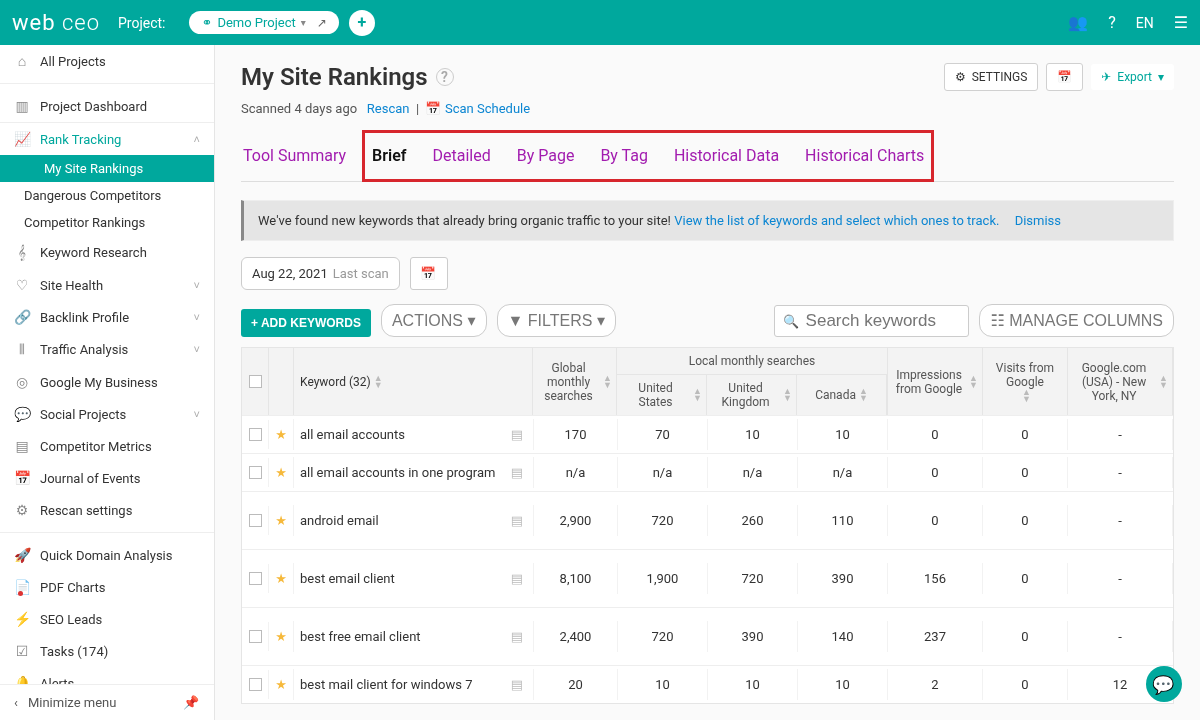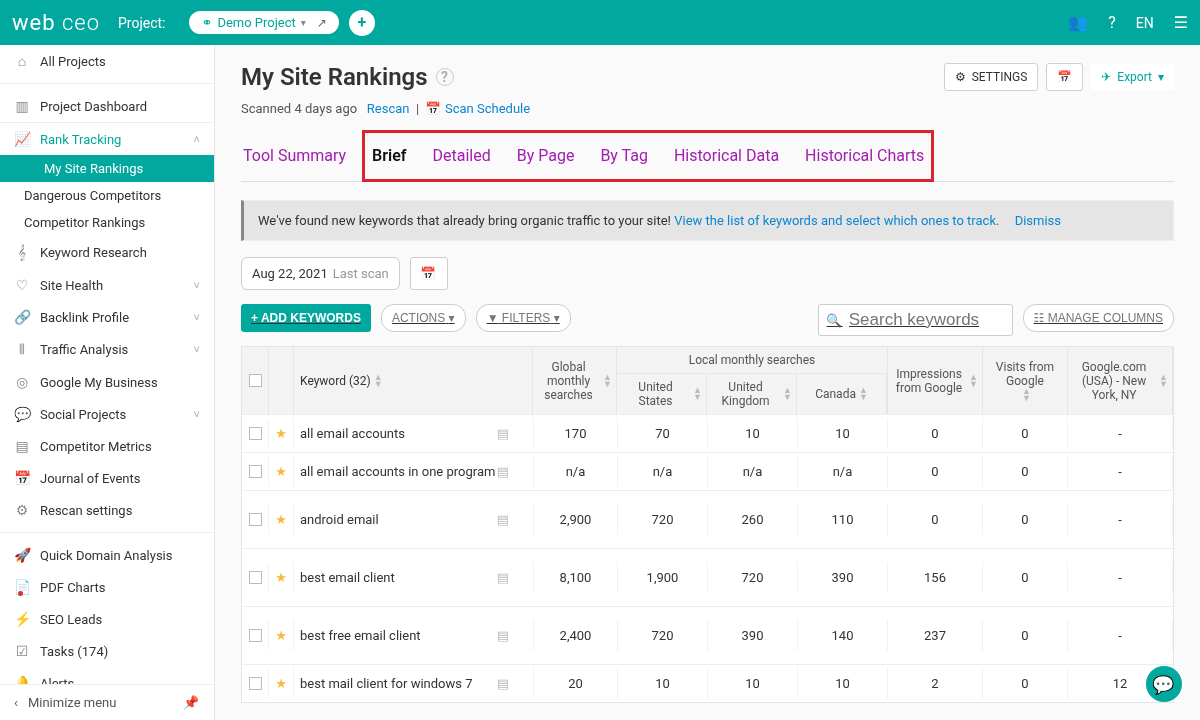--- a/index.html
+++ b/index.html
@@ -39,40 +39,40 @@
 .tab { padding:10px 2px 14px; font-size:16px; color:#a21caf; cursor:pointer; }
 .tab.active { color:#111; font-weight:600; border-bottom:3px solid #00a89d; margin-bottom:-1px;text-align:center; }
 .tab-highlight { position:absolute; border:3px solid #d7262d; pointer-events:none; }
 .notice { margin-top:18px; background:#e5e5e5; border:1px solid #eee; border-left:3px solid #888; padding:12px 14px; font-size:13px; color:#333; }
 .notice a { color:#0c86d2; text-decoration:none; }
 .notice .dismiss { margin-left:12px; }
 .controls-row { margin-top:16px; display:flex; align-items:center; gap:10px; }
 .date-box { border:1px solid #ccc; background:#fff; border-radius:6px; display:flex; align-items:center; padding:8px 10px; font-size:13px; }
 .date-box .muted { color:#999; margin-left:5px; }
 .cal-btn { border:1px solid #ccc; background:#fff; padding:8px 10px; border-radius:3px; }
-.toolbar { margin-top:14px; display:flex; align-items:flex-start; gap:10px;text-decoration:underline; }
+.toolbar { margin-top:14px; display:flex; align-items:flex-end; gap:10px; }
 .btn-primary { background:#00a89d; color:#fff; border:none; padding:7px 10px; border-radius:3px; font-size:12px; font-weight:600; }
-.btn-plain { border:1px solid #ccc; background:#fff; padding:6px 10px; border-radius:13px; font-size:12px; color:#777; }
+.btn-plain { border:1px solid #ccc; background:#fff; padding:6px 10px; border-radius:13px; font-size:16px; color:#777; }
 .toolbar .spacer { flex:1; }
 .search-box { border:1px solid #ccc; background:#fff; border-radius:3px; display:flex; align-items:center; padding:5px 8px; width:195px; }
 .search-box input { border:none; outline:none; font-size:17px; width:100%; }
 .search-box .sico { color:#aaa; margin-right:6px; }
 .table { margin-top:10px; background:#fff; border:1px solid #e5e5e5; }
 .thead { display:flex; background:#f3f3f3; font-size:12px; color:#555; }
 .th { border-right:1px solid #e5e5e5; padding:6px 4px; text-align:center; display:flex; align-items:center; justify-content:center; position:relative; }
 .th .sort { color:#bbb; font-size:9px; margin-left:3px; line-height:7px; }
 .th-group { flex:1; border-right:1px solid #e5e5e5; }
 .th-group-title { text-align:center; padding:6px 0; border-bottom:1px solid #e5e5e5; }
 .th-group-sub { display:flex; }
 .th-group-sub .th { flex:1; }
 .row { display:flex; border-top:1px solid #eee; align-items:center; min-height:38px; font-size:13px; }
 .cell { text-align:center; padding:8px 4px; border-right:1px solid #f2f2f2; }
 .c-chk { width:27px; display:flex; justify-content:center; }
 .c-star { width:25px; color:#f6b93b; }
-.c-kw { flex:1.9; text-align:left; padding-left:6px; padding-right:24px; color:#333; display:flex; align-items:center; }
+.c-kw { flex:1.9; text-align:left; padding-left:6px; padding-right:10px; color:#333; display:flex; align-items:center; }
 .c-kw .doc { margin-left:auto; color:#bbb; font-size:13px; }
 .c-gms { width:84px; }
 .c-us { width:90px; }
 .c-uk { width:90px; }
 .c-ca { width:90px; }
 .c-imp { width:95px; }
 .c-vis { width:85px;flex-direction:column; }
 .c-gc { width:105px; }
 .chk { width:13px; height:13px; border:1px solid #bbb; background:#fff; display:inline-block; }
 .fab { position:fixed; bottom:18px; right:18px; width:36px; height:36px; border-radius:50%; background:#00a89d; color:#fff; display:flex; align-items:center; justify-content:center; font-size:18px; }

